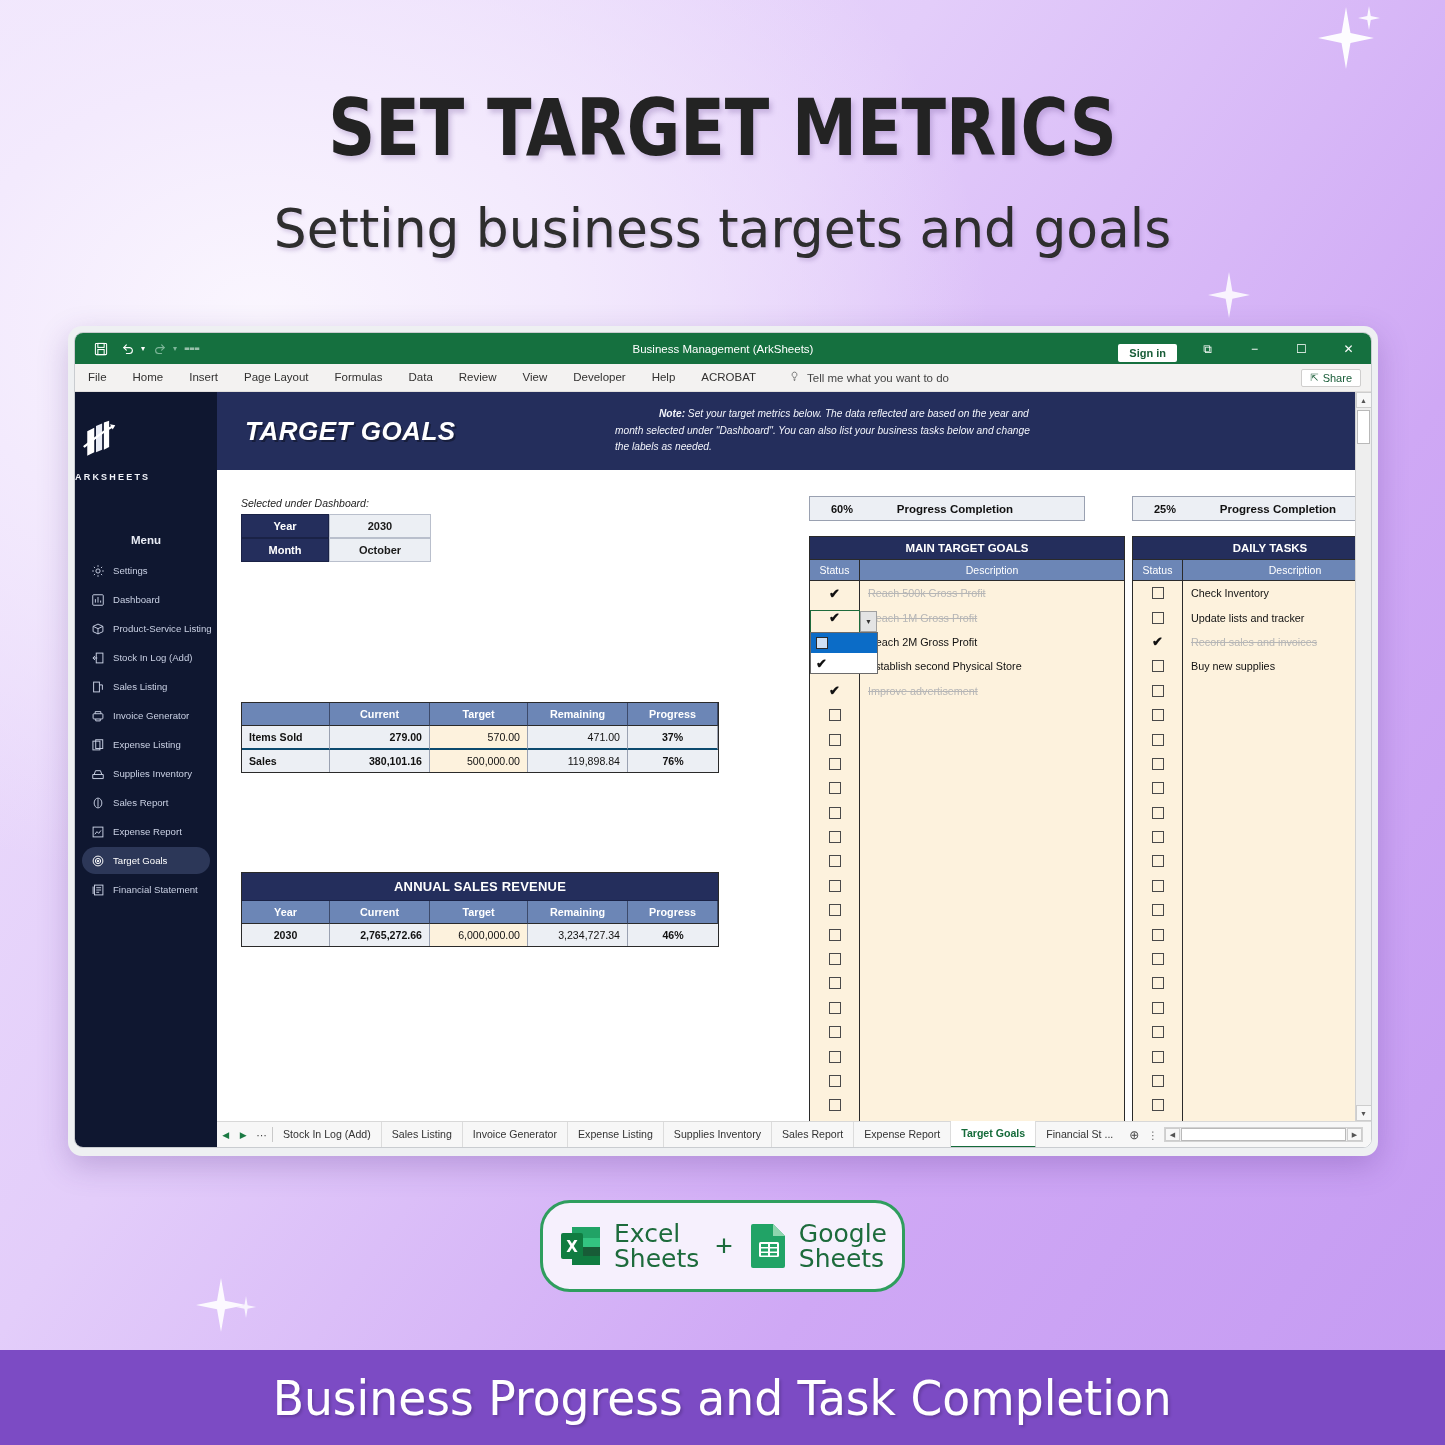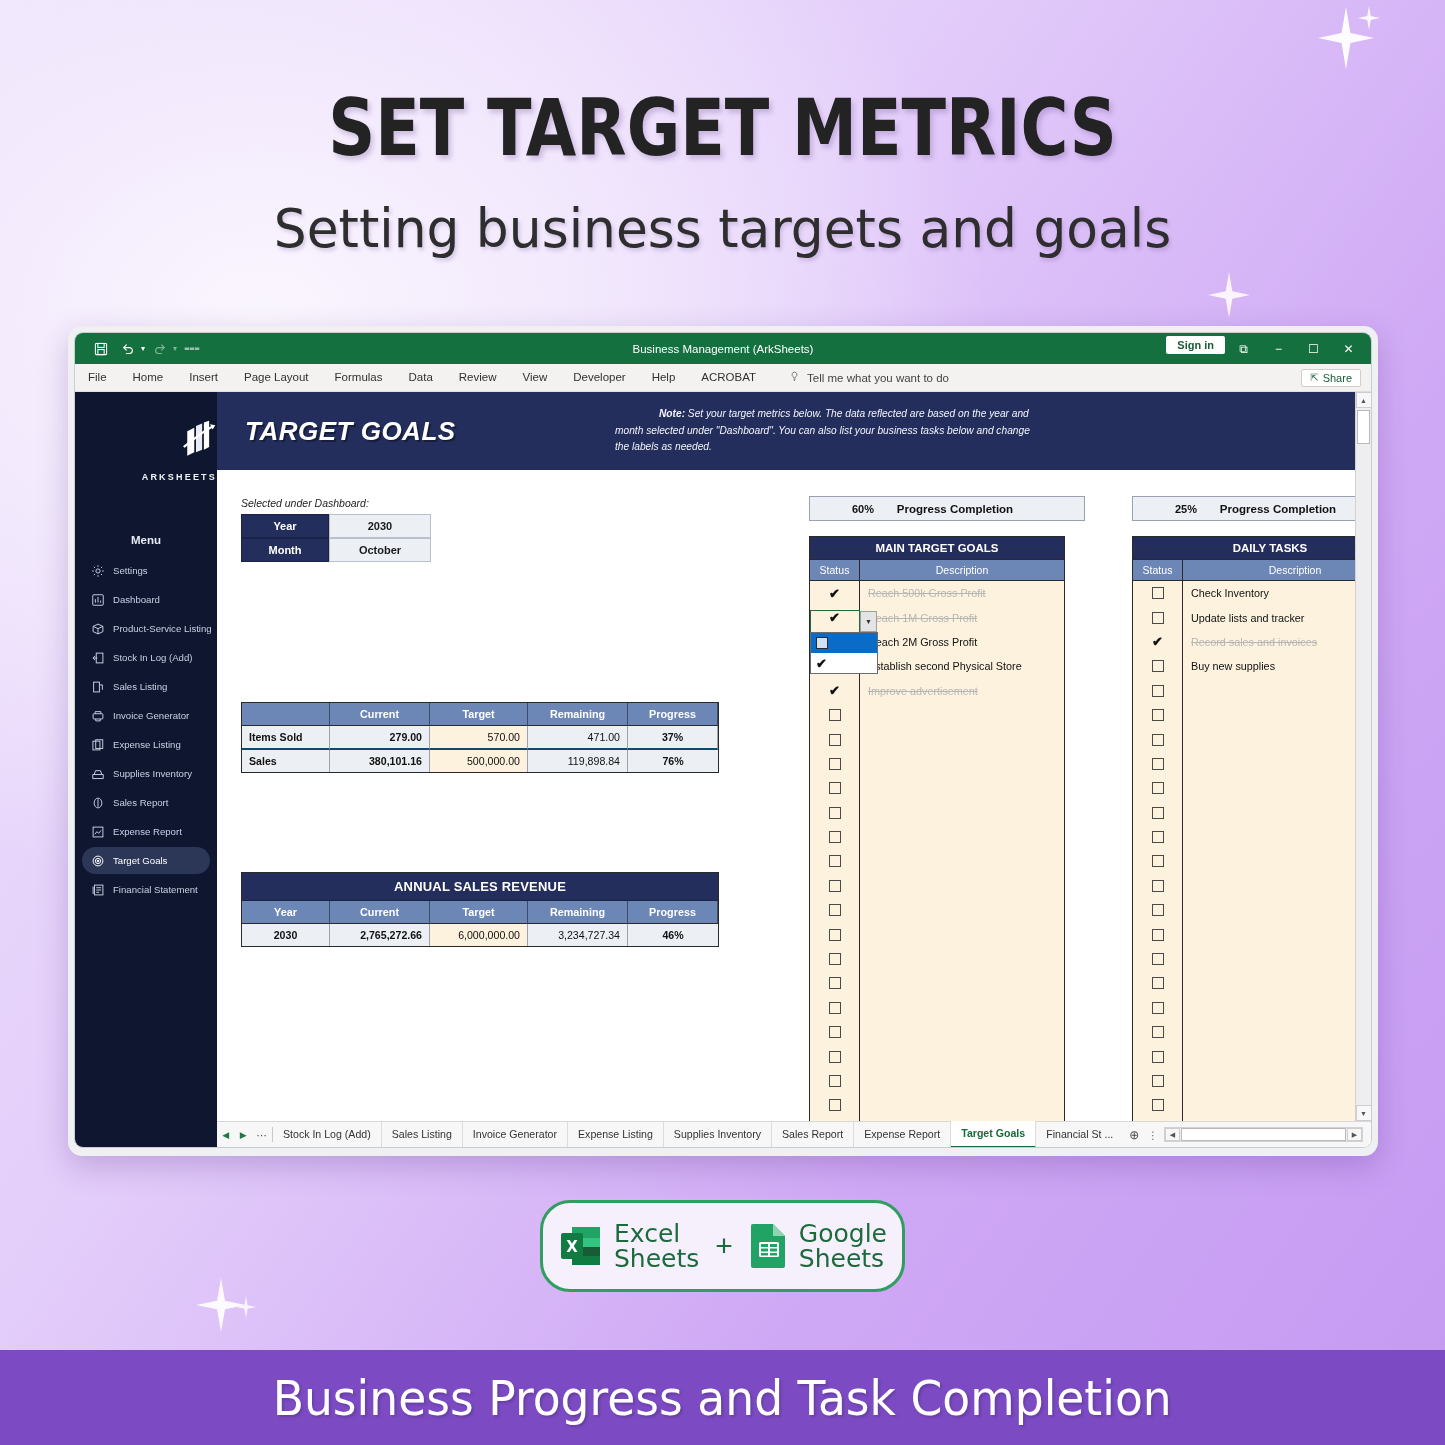--- a/index.html
+++ b/index.html
@@ -87,21 +87,21 @@
     width: 24px; height: 22px;
     display: flex; align-items: center; justify-content: center;
     color: #ffffff; font-size: 14px; line-height: 1; cursor: pointer;
   }
   .qat-btn.dim { color: #7fb79a; }
   .qat-caret { font-size: 8px; margin-left: -2px; }
   #win-title {
     position: absolute; left: 0; right: 0; text-align: center;
     font-size: 11.5px; color: #fff; pointer-events: none;
   }
-  #win-right { margin-left: auto; display: flex; align-items: flex-start; gap: 2px; padding-right: 6px; }
+  #win-right { margin-left: auto; display: flex; align-items: flex-end; gap: 14px; padding-right: 6px; }
   #signin-btn {
     background: #fff; color: #185c37;
     font-size: 11px; font-weight: 600;
     padding: 3px 11px; border-radius: 2px; cursor: pointer;
   }
   .win-ctl {
     width: 33px; height: 26px;
     display: flex; align-items: center; justify-content: center;
     color: #fff; font-size: 12px; cursor: pointer;
   }
@@ -130,21 +130,21 @@
   
   #sidebar {
     width: 142px; flex: 0 0 142px;
     background: #0f1730;
     color: #cfd5e6;
     display: flex; flex-direction: column;
     align-items: stretch;
     padding-top: 28px;
     overflow: hidden;
   }
-  #brand { text-align: right; margin-bottom: 26px; }
+  #brand { text-align: left; margin-bottom: 26px; }
   #brand-mark {
     display: inline-block; width: 42px; height: 40px;
     position: relative;
   }
   #brand-name {
     margin-top: 8px; font-size: 9px; letter-spacing: 2.2px;
     color: #f0f2f8; font-weight: 700;
   }
   #menu-label {
     text-align: center; font-size: 11.5px; font-weight: 700;
@@ -243,21 +243,21 @@
   .mt-rem { text-align: right; background:#eceff4; }
   .mt-prg { font-weight: 700; text-align: center; background:#eceff4; }
   .mt-year { font-weight: 700; text-align: center; background:#eceff4; }
 
   
   .pc-bar {
     position: absolute; height: 25px;
     background: #eceff4; border: 1px solid #9aa1b1;
     display: flex; align-items: center;
   }
-  .pc-pct { width: 64px; flex: 0 0 64px; text-align: right; font-size: 11px; font-weight: 700; color:#111; }
+  .pc-pct { width: 64px; flex: 0 0 64px; text-align: center; font-size: 11px; font-weight: 700; color:#111; }
   .pc-lbl { flex: 1 1 auto; text-align: center; font-size: 11.5px; font-weight: 700; color:#111; padding-right: 48px; }
 
   
   .cl { position: absolute; border: 1px solid #2a2a2a; background: #fdf2dd; }
   .cl-title {
     background: #242e5c; color: #fff; text-align: center;
     font-size: 11.5px; font-weight: 700; padding: 5px 0;
   }
   .cl-head { display: flex; }
   .cl-head > div {
@@ -643,21 +643,21 @@
             <div class="pc-bar" style="left:592px; top:26px; width:276px;">
               <div class="pc-pct">60%</div>
               <div class="pc-lbl">Progress Completion</div>
             </div>
 
             <div class="pc-bar" style="left:915px; top:26px; width:276px;">
               <div class="pc-pct">25%</div>
               <div class="pc-lbl">Progress Completion</div>
             </div>
 
-            <div class="cl" id="cl-main" style="left:592px; top:66px; width:256px; height:600px;">
+            <div class="cl" id="cl-main" style="left:592px; top:66px; width:316px; height:600px;">
               <div class="cl-title">MAIN TARGET GOALS</div>
               <div class="cl-head">
                 <div class="cl-h-status">Status</div>
                 <div class="cl-h-desc">Description</div>
               </div>
               <div class="cl-rows" id="main-rows">
                     <div class="cl-row">
                       <div class="cl-st">
                         <span class="cmark">✔</span>
                       </div>

